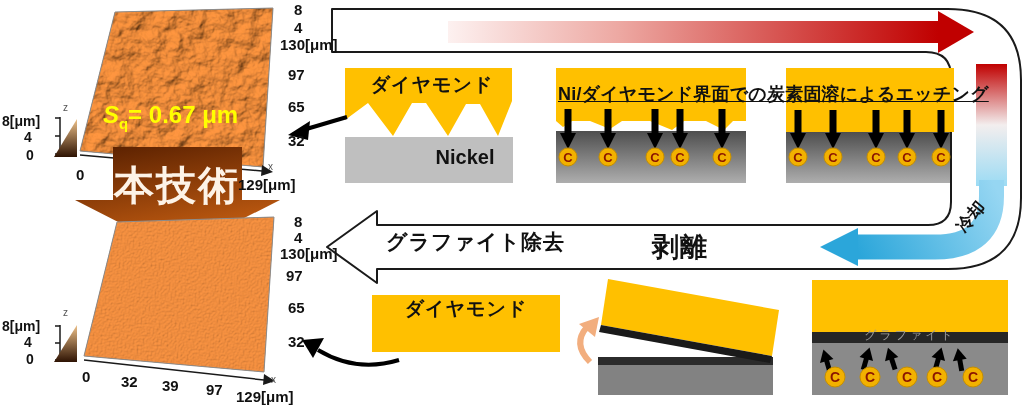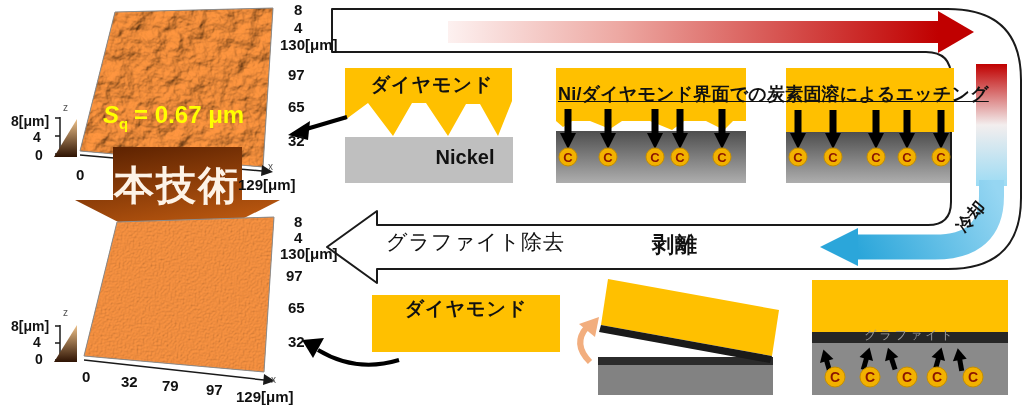--- a/index.html
+++ b/index.html
@@ -4,36 +4,36 @@
 <style>
   html,body{margin:0;padding:0;background:#fff;}
   body{width:1024px;height:410px;position:relative;overflow:hidden;
        font-family:"Liberation Sans","DejaVu Sans",sans-serif;}
   #stage{position:absolute;left:0;top:0;width:1024px;height:410px;}
   svg#art{position:absolute;left:0;top:0;}
   .lbl{position:absolute;color:#111;white-space:nowrap;line-height:1.05;}
   .anneal{left:600px;top:19px;width:200px;text-align:center;font-size:20px;font-weight:bold;letter-spacing:1px;}
   .cool{left:941px;top:208px;width:60px;text-align:center;font-size:17px;font-weight:bold;
         transform:rotate(-50deg);transform-origin:50% 50%;}
-  .gremove{left:386px;top:231px;font-size:21px;font-weight:normal;letter-spacing:1px;}
-  .peel{left:652px;top:233px;font-size:22px;font-weight:bold;letter-spacing:1px;}
+  .gremove{left:386px;top:231px;font-size:21px;font-weight:bold;letter-spacing:1px;}
+  .peel{left:652px;top:233px;font-size:27px;font-weight:bold;letter-spacing:1px;}
   .caption{left:558px;top:85px;font-size:18px;font-weight:bold;letter-spacing:0.2px;text-decoration:underline;}
   .diamond1{left:352px;top:75px;width:160px;text-align:center;font-size:19px;font-weight:bold;letter-spacing:1px;}
   .nickel{left:420px;top:147px;width:90px;text-align:center;font-size:20px;font-weight:bold;}
   .diamond4{left:372px;top:299px;width:188px;text-align:center;font-size:19px;font-weight:bold;letter-spacing:1px;}
   .graphitelbl{left:812px;top:329px;width:196px;text-align:center;font-size:12px;color:#9a9a9a;letter-spacing:3px;}
   .tech{left:88px;top:164px;width:178px;text-align:center;font-size:40px;font-weight:bold;color:#FDF3E7;letter-spacing:2px;}
   .sq{position:absolute;color:#FFFF00;font-size:24px;font-weight:bold;}
   .sq .s{font-style:italic;}
   .sq sub{font-size:62%;}
-  .sq .v{margin-left:6px;}
+  .sq .v{margin-left:0;}
   .sq1{left:103px;top:101px;}
   .sq2{left:103px;top:302px;}
   .tick{position:absolute;font-size:15px;font-weight:bold;color:#111;white-space:nowrap;}
-  .tick.sm{font-size:14px;margin-left:9px;}
+  .tick.sm{font-size:14px;}
   .tick.xy{font-size:10px;font-weight:normal;color:#555;}
 </style>
 </head>
 <body>
 
 <div id="stage">
 
 <svg id="art" width="1024" height="410" viewBox="0 0 1024 410">
   <defs>
     <linearGradient id="gAnneal" x1="0" y1="0" x2="1" y2="0">
@@ -264,21 +264,21 @@
 <div class="tick sm" style="left:26px;top:147px">0</div>
 
 <div class="tick" style="left:294px;top:213px">8</div>
 <div class="tick" style="left:294px;top:229px">4</div>
 <div class="tick" style="left:280px;top:245px">130[μm]</div>
 <div class="tick" style="left:286px;top:267px">97</div>
 <div class="tick" style="left:288px;top:299px">65</div>
 <div class="tick" style="left:288px;top:333px">32</div>
 <div class="tick" style="left:82px;top:368px">0</div>
 <div class="tick" style="left:121px;top:373px">32</div>
-<div class="tick" style="left:162px;top:377px">79</div>
+<div class="tick" style="left:162px;top:377px">39</div>
 <div class="tick" style="left:206px;top:381px">97</div>
 <div class="tick" style="left:236px;top:388px">129[μm]</div>
 <div class="tick xy" style="left:271px;top:374px">x</div>
 <div class="tick xy" style="left:63px;top:307px">z</div>
 <div class="tick sm" style="left:2px;top:318px">8[μm]</div>
 <div class="tick sm" style="left:24px;top:334px">4</div>
 <div class="tick sm" style="left:26px;top:351px">0</div>
 
 </div>
 

